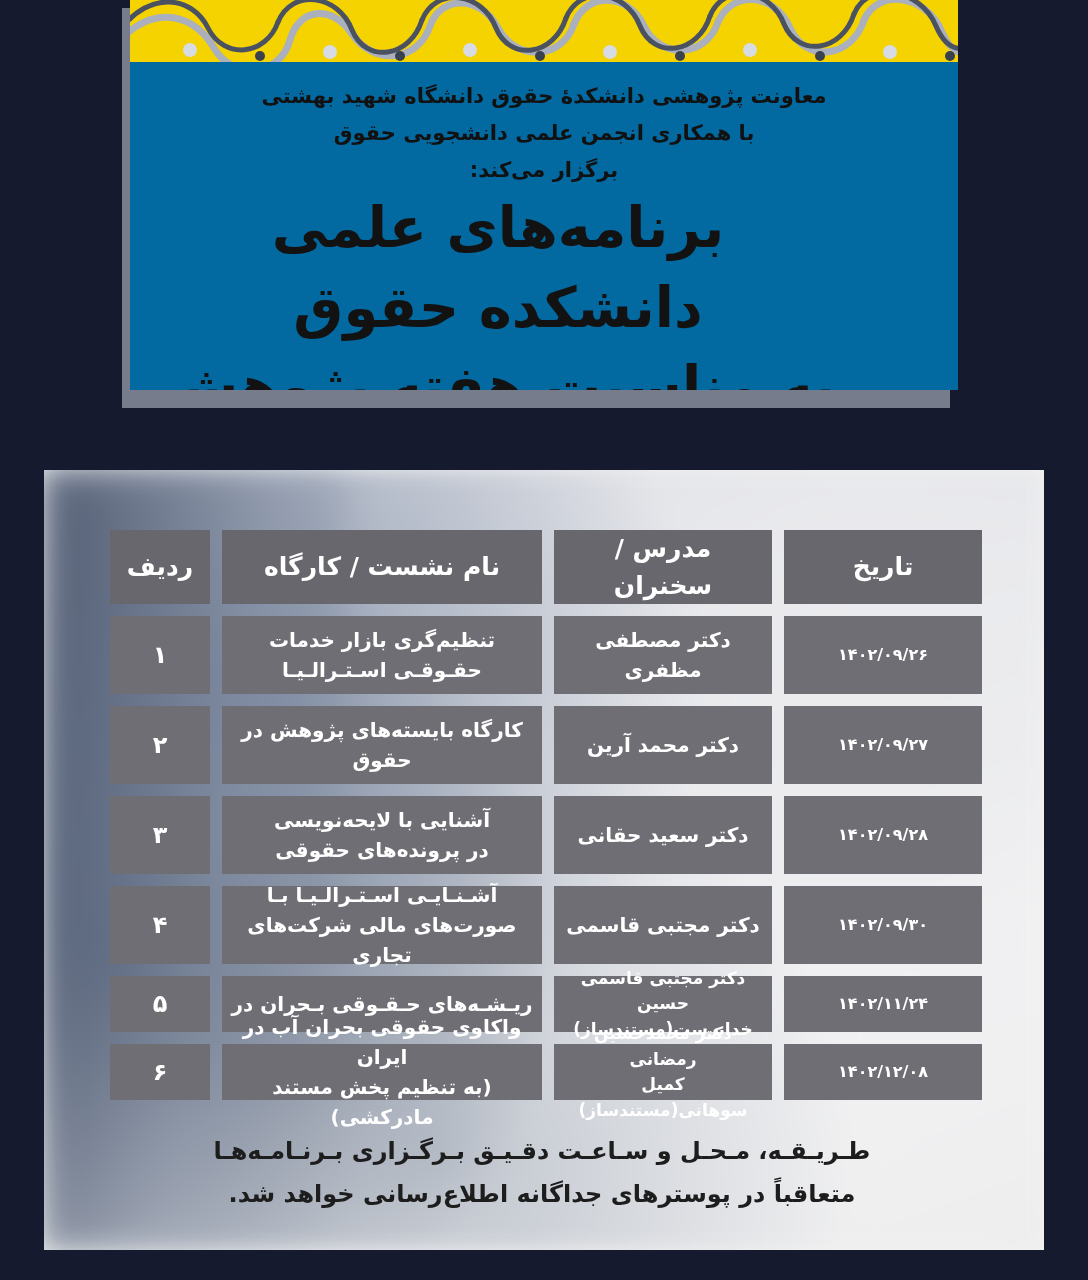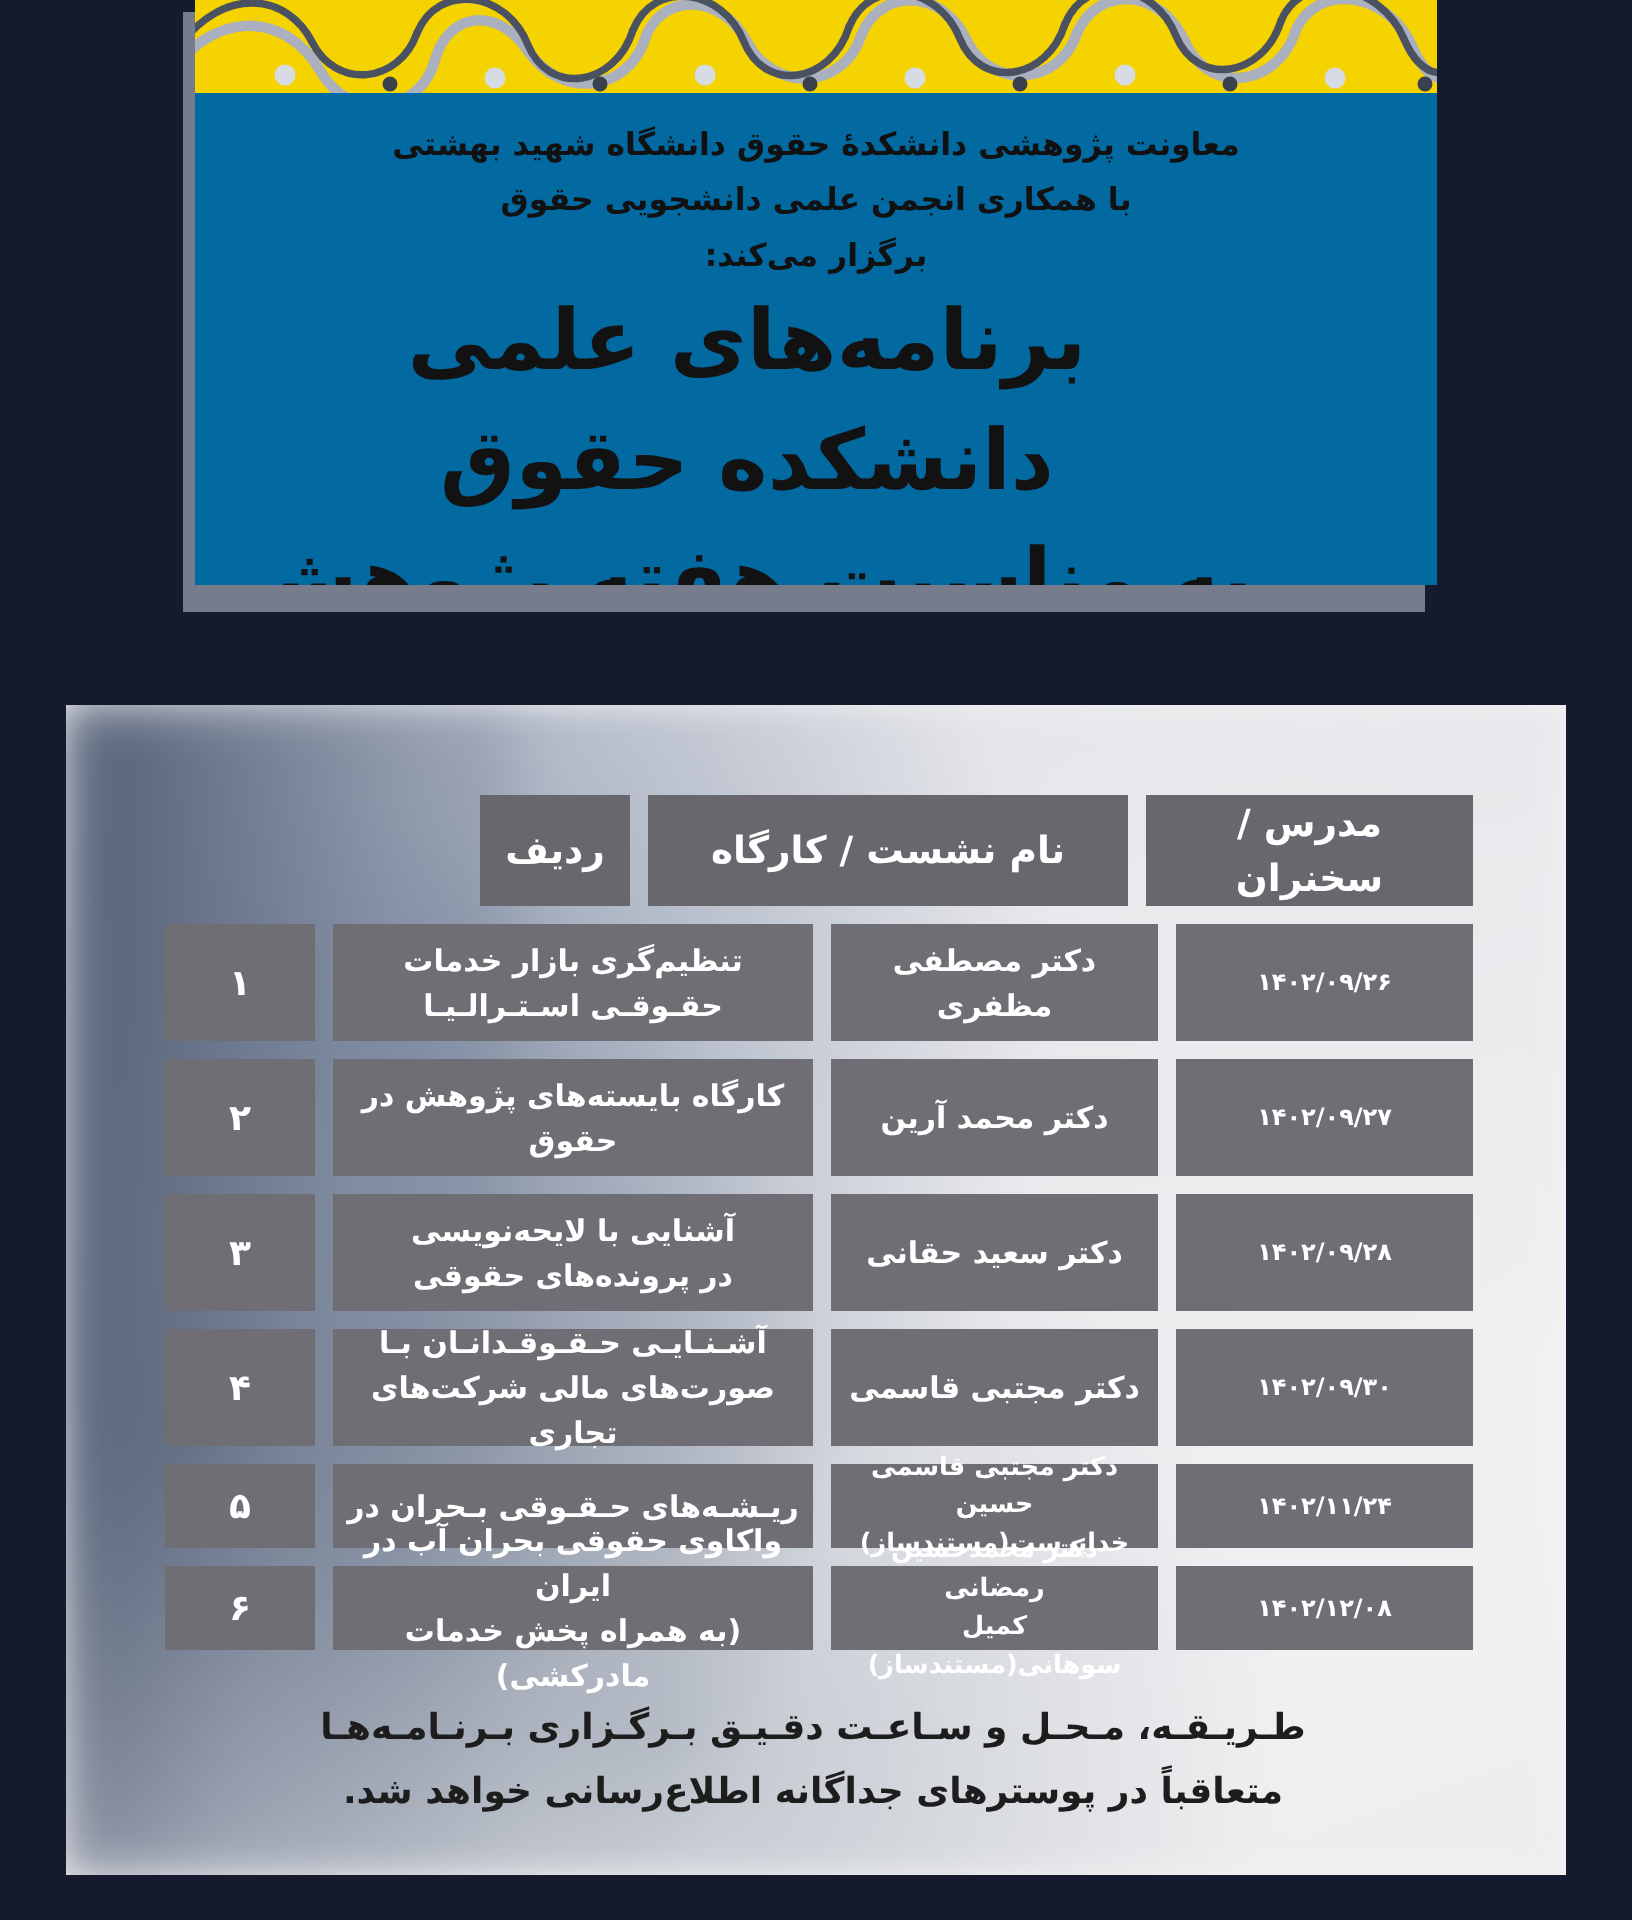--- a/index.html
+++ b/index.html
@@ -233,20 +233,21 @@
     </div>
   </div>
 </div>
 
 <div class="panel">
   <div class="panel-photo"></div>
 
   <div class="table">
 
     <div class="row head">
+      <div class="cell c-date">تاریخ</div>
       <div class="cell c-speak">مدرس / سخنران</div>
       <div class="cell c-title">نام نشست / کارگاه</div>
       <div class="cell c-num">ردیف</div>
     </div>
 
     <div class="row body-row">
       <div class="cell c-date">۱۴۰۲/۰۹/۲۶</div>
       <div class="cell c-speak">
         <span>
           <span class="two-line">دکتر مصطفی مظفری</span>
@@ -299,21 +300,21 @@
     <div class="row body-row">
       <div class="cell c-date">۱۴۰۲/۰۹/۳۰</div>
       <div class="cell c-speak">
         <span>
           <span class="two-line">دکتر مجتبی قاسمی</span>
           <span class="sub"></span>
         </span>
       </div>
       <div class="cell c-title">
         <span>
-          <span class="two-line">آشـنـایـی  حـقـوقـدانـان  بـا</span>
+          <span class="two-line">آشـنـایـی  اسـتـرالـیـا  بـا</span>
           <span class="two-line">صورت‌های مالی شرکت‌های تجاری</span>
         </span>
       </div>
       <div class="cell c-num">۴</div>
     </div>
 
     <div class="row body-row tall">
       <div class="cell c-date">۱۴۰۲/۱۱/۲۴</div>
       <div class="cell c-speak">
         <span>
@@ -333,21 +334,21 @@
       <div class="cell c-date">۱۴۰۲/۱۲/۰۸</div>
       <div class="cell c-speak">
         <span>
           <span class="two-line sub">دکتر محمدحسین رمضانی</span>
           <span class="sub">کمیل سوهانی(مستندساز)</span>
         </span>
       </div>
       <div class="cell c-title">
         <span>
           <span class="two-line">واکاوی حقوقی بحران آب در ایران</span>
-          <span class="two-line">(به همراه پخش خدمات مادرکشی)</span>
+          <span class="two-line">(به تنظیم پخش مستند مادرکشی)</span>
         </span>
       </div>
       <div class="cell c-num">۶</div>
     </div>
 
   </div>
 
   <div class="footer-note">
     <span class="fl">طـریـقـه، مـحـل و سـاعـت دقـیـق بـرگـزاری بـرنـامـه‌هـا</span>
     <span class="fl">متعاقباً در پوسترهای جداگانه اطلاع‌رسانی خواهد شد.</span>

